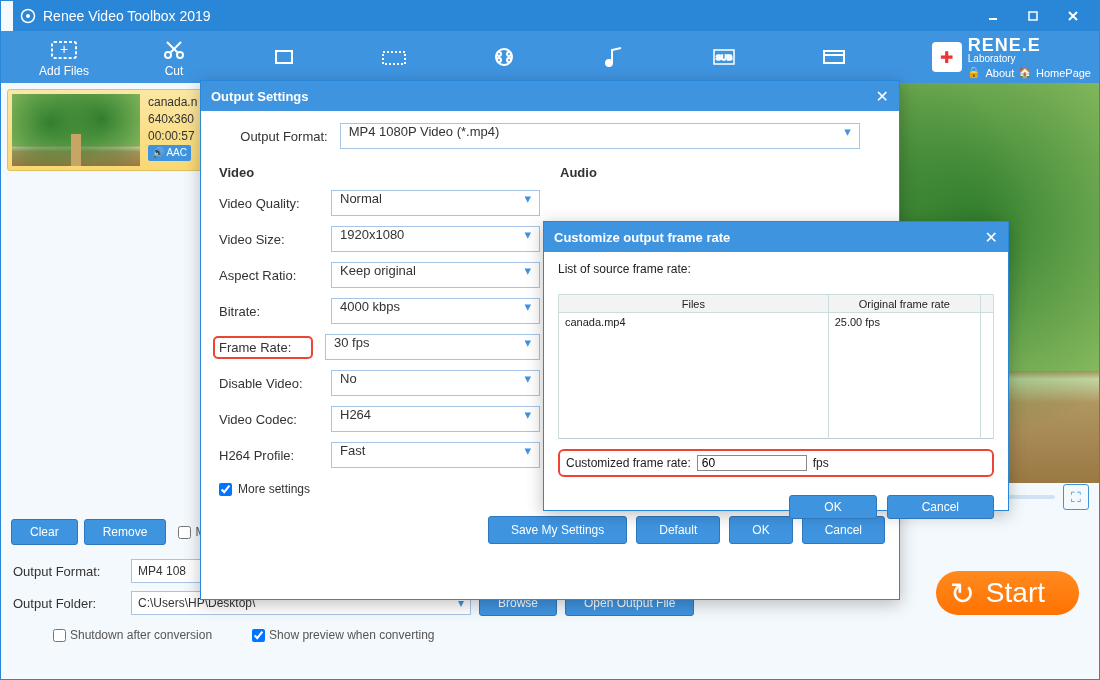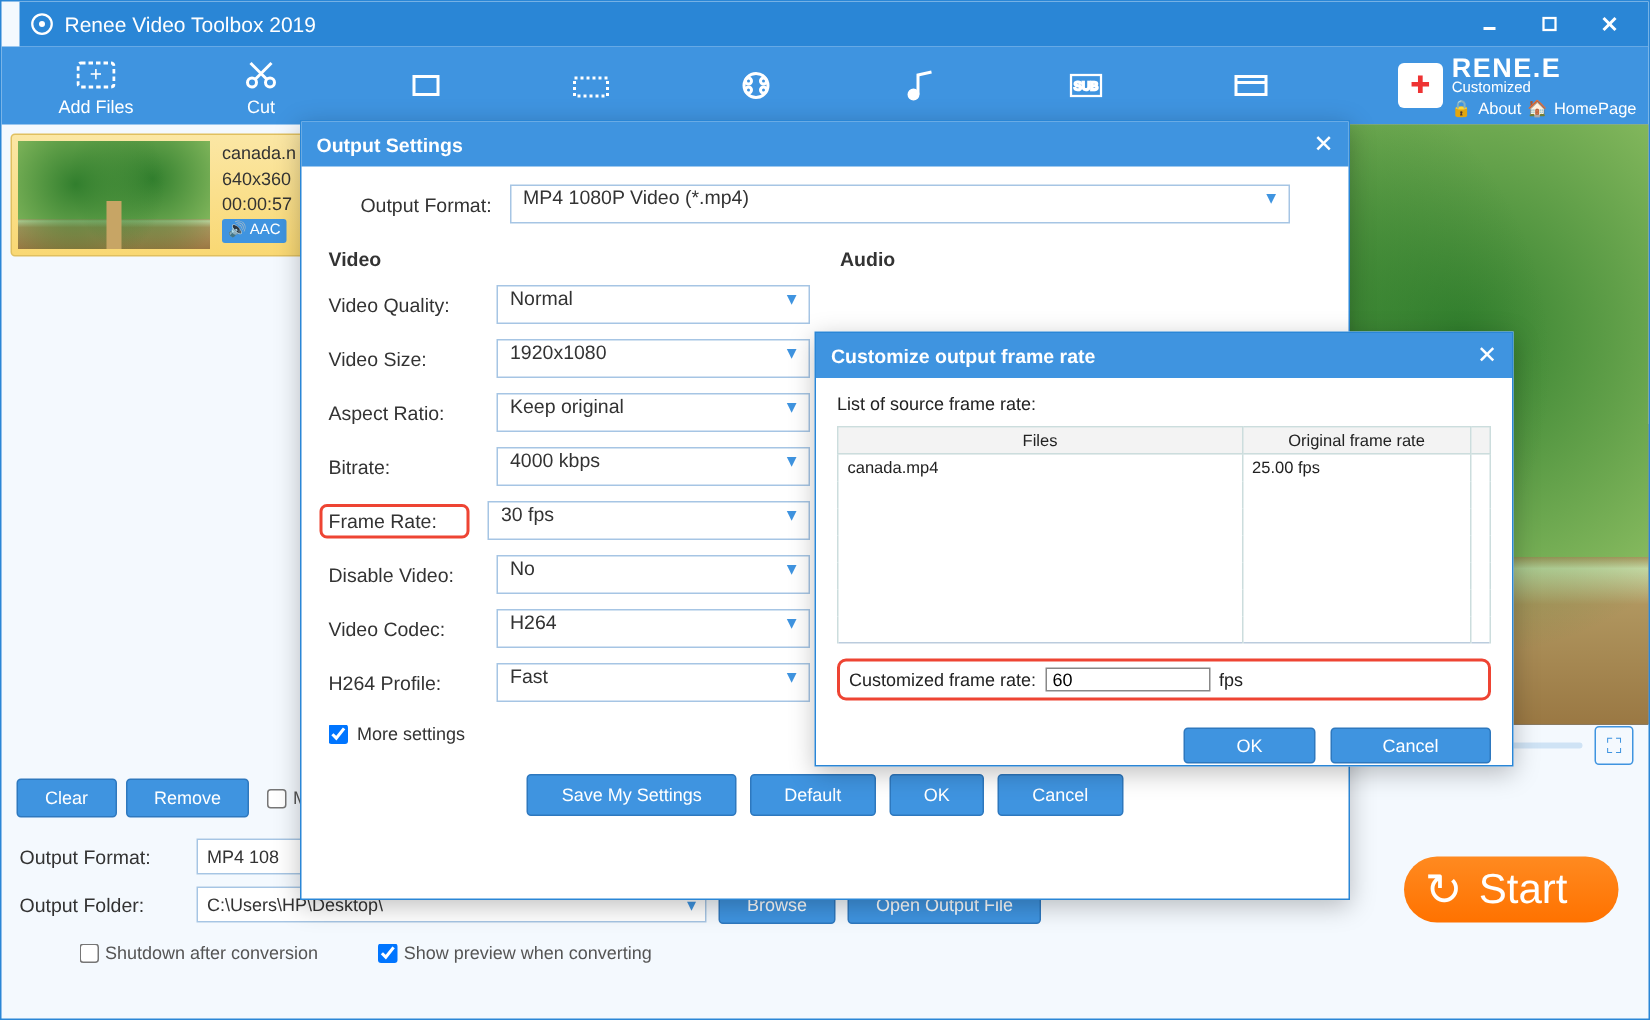--- a/index.html
+++ b/index.html
@@ -60,21 +60,21 @@
   .os-body { padding:12px 18px; font-size:13px; color:#333;}
   .os-row { display:flex; align-items:center; gap:12px; margin-bottom:10px;}
   .os-row .lbl { width:100px; text-align:left;}
   .os-combo { flex:1; border:1px solid #a6c5e4; background:#fff; height:26px; display:flex; padding:0 8px; position:relative; font-size:13px;}
   .os-combo .chev { position:absolute; right:8px; color:#3f94e0; pointer-events:none;}
   .section-h { font-weight:bold; margin:6px 0 10px 0;}
   .columns { display:flex; gap:20px;}
   .col { flex:1;}
   .highlight-line { border:2px solid #e43; border-radius:5px; padding:2px 4px; margin-left:-6px;}
   .cb-row { display:flex; align-items:center; gap:6px; font-size:12px; margin-top:4px;}
-  .os-footer { display:flex; gap:9px; justify-content:center; padding:8px 14px;}
+  .os-footer { display:flex; gap:9px; justify-content:flex-end; padding:8px 14px;}
   .os-footer .blue-btn { padding:6px 22px;}
 
   
   #cfr-modal { left:542px; top:220px; width:466px; height:290px;}
   .cfr-body { padding:10px 14px; font-size:12px; color:#222;}
   .list-table { width:100%; border:1px solid #bcd; border-collapse:collapse; font-size:11px; background:#fff;}
   .list-table th { background:#f3f3f3; border:1px solid #cdd; text-align:center; padding:2px 6px; font-weight:normal;}
   .list-table td { border-left:1px solid #cdd; border-right:1px solid #cdd; padding:2px 6px;}
   .list-table tr { height:18px;}
   .cfr-input-row { display:flex; align-items:center; gap:6px; margin-top:10px; border:2px solid #e43; border-radius:6px; padding:4px 6px;}
@@ -188,21 +188,21 @@
           <rect x="3" y="5" width="20" height="12"></rect>
           <line x1="3" y1="9" x2="23" y2="9"></line>
         </svg>
       </span>
     </div>
   <div class="spacer"></div>
   <div class="brand">
     <div class="brand-box">✚</div>
     <div>
       <div class="brand-text">RENE.E</div>
-      <div class="brand-sub">Customized</div>
+      <div class="brand-sub">Laboratory</div>
       <div class="brand-links">
         <span>🔒</span>
         <span>About</span>
         <span>🏠</span>
         <span>HomePage</span>
       </div>
     </div>
   </div>
 </div>
 
@@ -373,21 +373,21 @@
     <button class="blue-btn">Cancel</button>
   </div>
 </div>
 
 <div class="modal" id="cfr-modal">
   <div class="modal-titlebar">
     <span>Customize output frame rate</span>
     <span class="x">✕</span>
   </div>
   <div class="cfr-body">
-    <div style="margin-bottom:8px;">List of source frame rate:</div>
+    <div style="margin-bottom:18px;">List of source frame rate:</div>
     <table class="list-table">
       <tbody>
           <tr>
         <th style="width:62%">Files</th>
         <th>Original frame rate</th>
         <th style="width:12px"></th>
       </tr>
       <tr>
         <td>canada.mp4</td>
         <td>25.00 fps</td>

